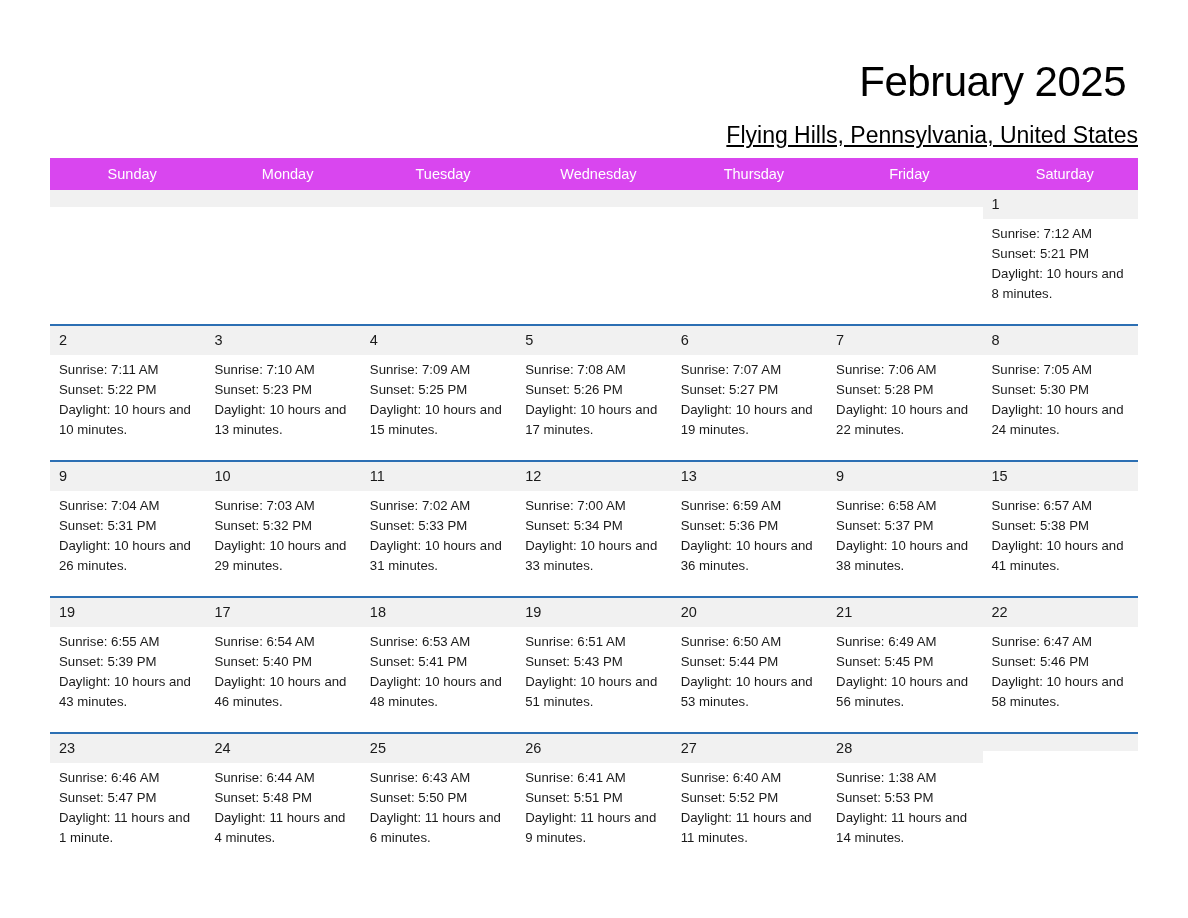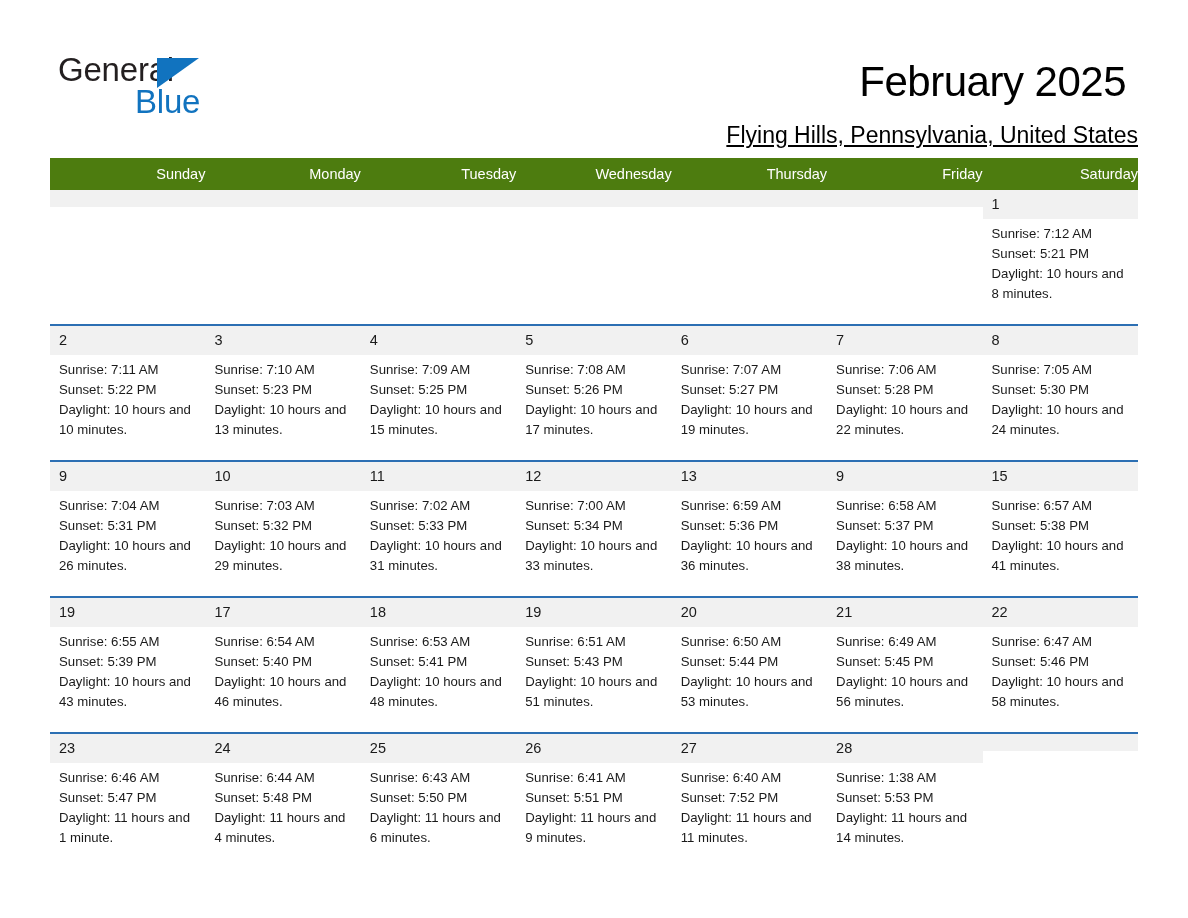--- a/index.html
+++ b/index.html
@@ -99,25 +99,25 @@
   
   .calendar {
     position: absolute;
     left: 50px;
     top: 158px;
     width: 1088px;
     border-collapse: collapse;
     table-layout: fixed;
   }
   .calendar th {
-    background: #4d7c0f;
+    background: #d946ef;
     color: #ffffff;
     font-size: 14.5px;
     font-weight: 400;
-    text-align: right;
+    text-align: center;
     padding: 8px 0 8px 9px;
     height: 16px;
     vertical-align: middle;
   }
   .calendar td {
     vertical-align: top;
     padding: 0;
     border-top: 2px solid #2c6fb3;
     background: #ffffff;
     height: 134px;
@@ -150,25 +150,20 @@
     white-space: normal;
   }
 </style>
 </head>
 <body>
 
 <div class="page">
 
   <div class="masthead">
 
-    <div class="logo">
-      <span class="logo-general">General</span>
-      <span class="logo-tri"></span>
-      <span class="logo-blue">Blue</span>
-    </div>
 
     <div class="title-block">
       <h1 class="cal-title">February 2025</h1>
       <div class="cal-subtitle">Flying Hills, Pennsylvania, United States</div>
     </div>
 
   </div>
 
   <table class="calendar">
     <thead>
@@ -415,21 +410,21 @@
             <div class="details">
               <div>Sunrise: 6:41 AM</div>
               <div>Sunset: 5:51 PM</div>
               <div class="daylight">Daylight: 11 hours and 9 minutes.</div>
             </div>
           </td>
           <td>
             <div class="daynum">27</div>
             <div class="details">
               <div>Sunrise: 6:40 AM</div>
-              <div>Sunset: 7:52 PM</div>
+              <div>Sunset: 5:52 PM</div>
               <div class="daylight">Daylight: 11 hours and 11 minutes.</div>
             </div>
           </td>
           <td>
             <div class="daynum">28</div>
             <div class="details">
               <div>Sunrise: 1:38 AM</div>
               <div>Sunset: 5:53 PM</div>
               <div class="daylight">Daylight: 11 hours and 14 minutes.</div>
             </div>

